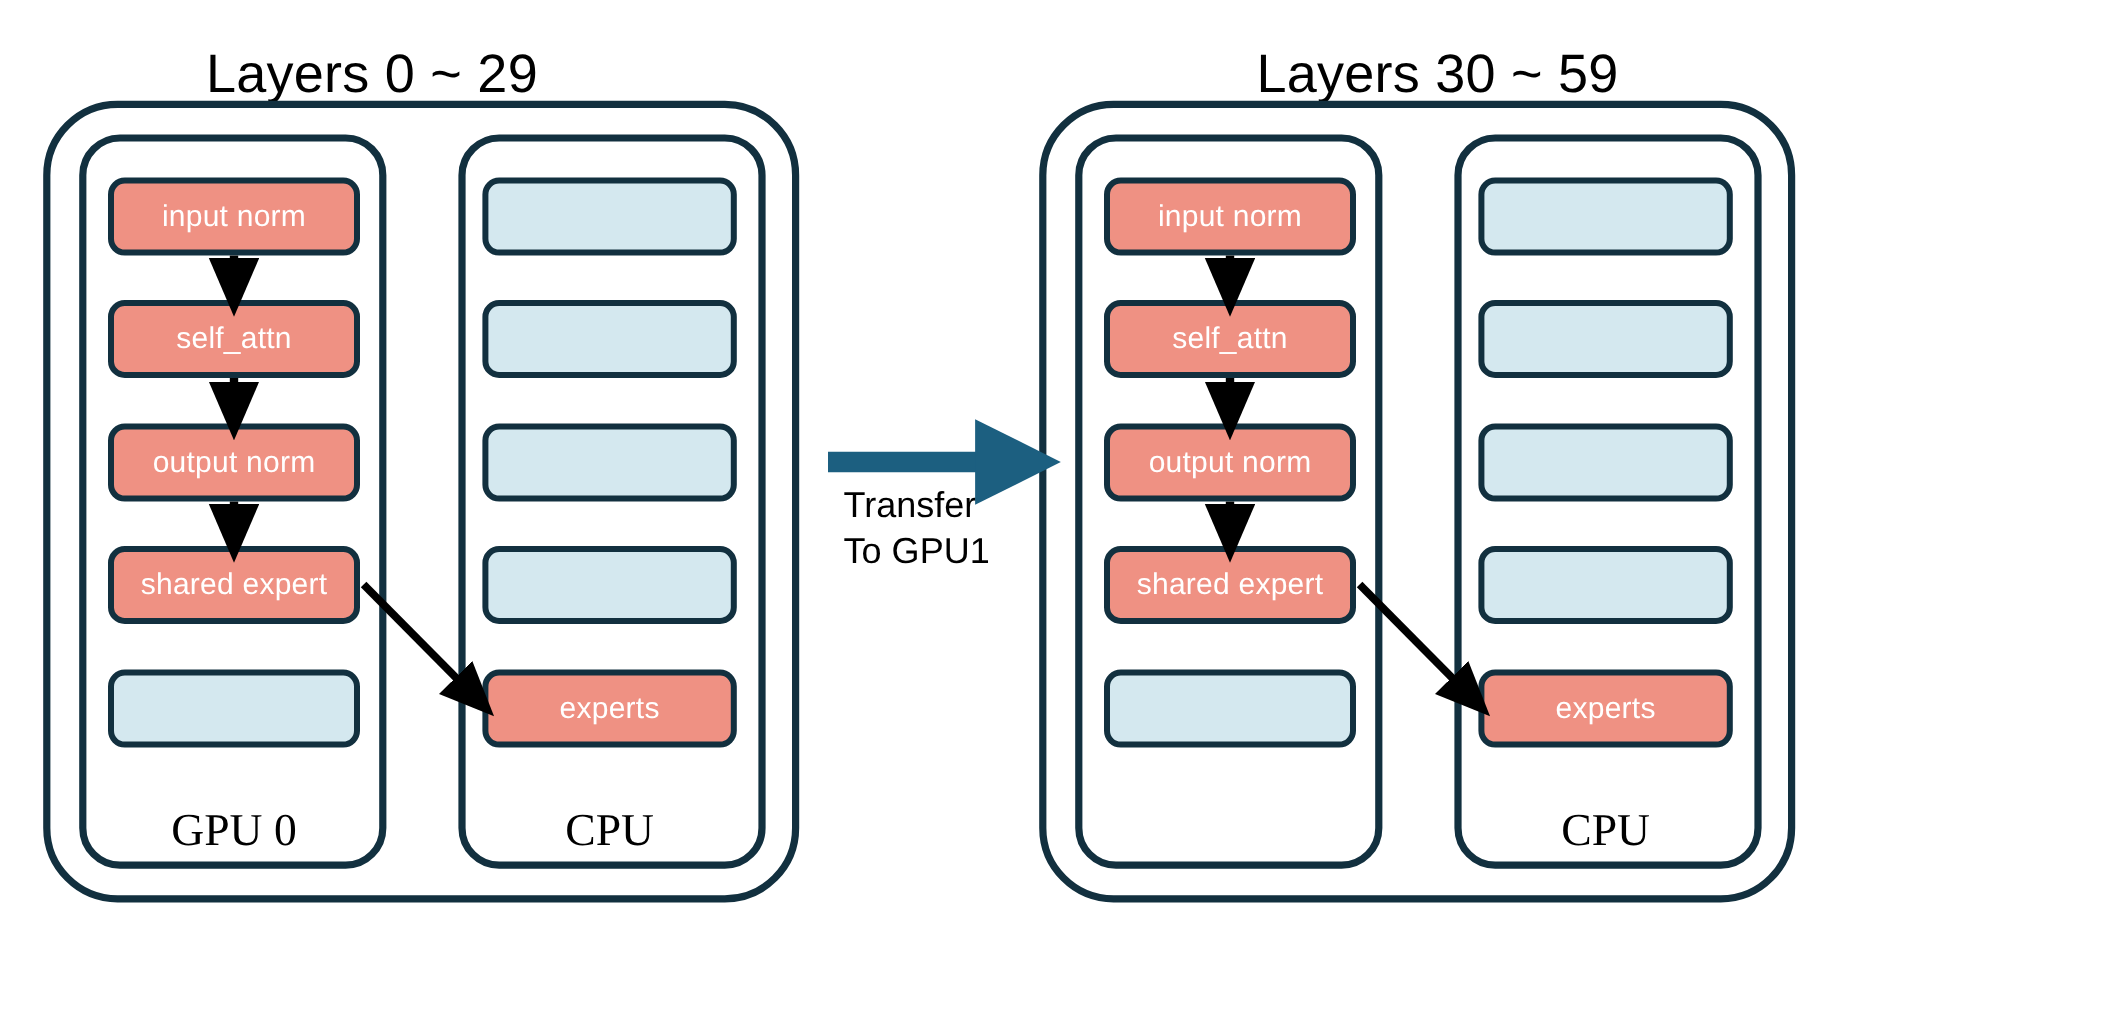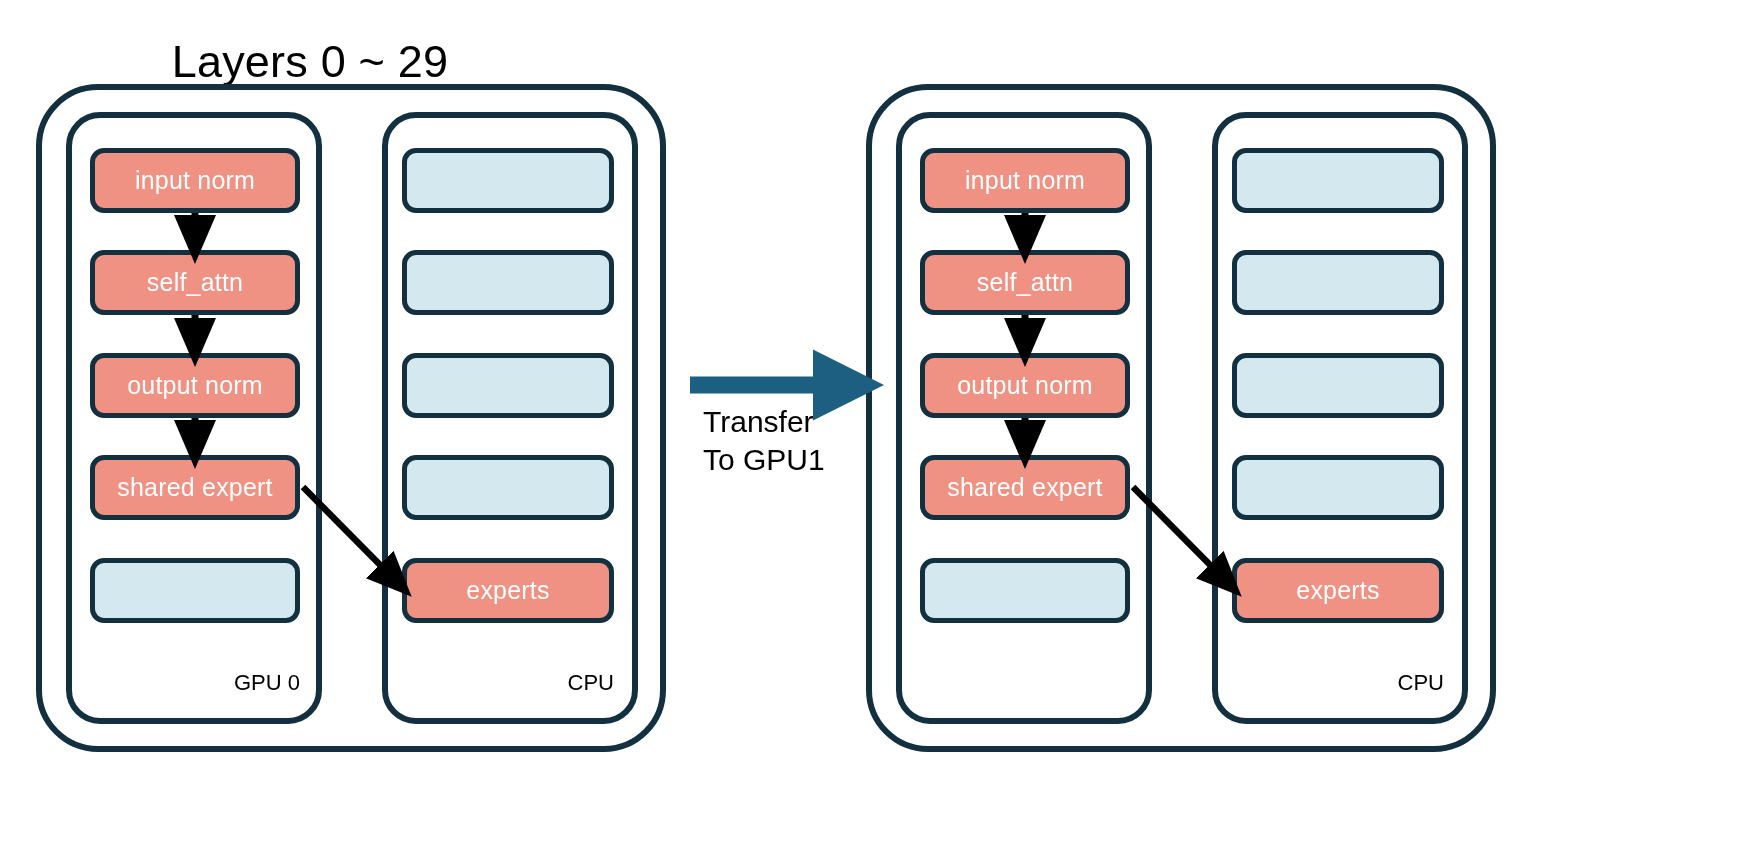--- a/index.html
+++ b/index.html
@@ -70,24 +70,24 @@
     white-space: nowrap;
     letter-spacing: 0.2px;
     text-align: center;
   }
   .block.red   { background: #ef9183; }
   .block.blue  { background: #d4e8ef; }
 
   
   .device-label {
     position: absolute;
-    font-size: 22px;
+    font-size: 38px;
     color: #000000;
-    font-family: Liberation Sans, sans-serif;
-    text-align: right;
+    font-family: Liberation Serif, serif;
+    text-align: center;
     white-space: nowrap;
   }
 
   
   .transfer-label {
     position: absolute;
     font-size: 30px;
     color: #000000;
     line-height: 1.28;
     font-family: "Liberation Sans", sans-serif;
@@ -127,20 +127,21 @@
   <div class="block blue" style="left:402px; top:250px; width:212px; height:65px;"></div>
   <div class="block blue" style="left:402px; top:353px; width:212px; height:65px;"></div>
   <div class="block blue" style="left:402px; top:455px; width:212px; height:65px;"></div>
   <div class="block red" style="left:402px; top:558px; width:212px; height:65px;">experts</div>
 
   <div class="device-label" style="left:90px; top:670px; width:210px;">GPU 0</div>
   <div class="device-label" style="left:402px; top:670px; width:212px;">CPU</div>
 
   <div class="transfer-label" style="left:703px; top:403px; width:180px;"><span>Transfer</span><br><span>To GPU1</span></div>
 
+  <div class="panel-title" style="left:1018px; top:36px; width:360px;">Layers 30 ~ 59</div>
 
   <div class="device" style="left:866px; top:84px; width:630px; height:668px;"></div>
 
   <div class="column" style="left:896px; top:112px; width:256px; height:612px;"></div>
 
   <div class="block red" style="left:920px; top:148px; width:210px; height:65px;">input norm</div>
   <div class="block red" style="left:920px; top:250px; width:210px; height:65px;">self_attn</div>
   <div class="block red" style="left:920px; top:353px; width:210px; height:65px;">output norm</div>
   <div class="block red" style="left:920px; top:455px; width:210px; height:65px;">shared expert</div>
   <div class="block blue" style="left:920px; top:558px; width:210px; height:65px;"></div>

